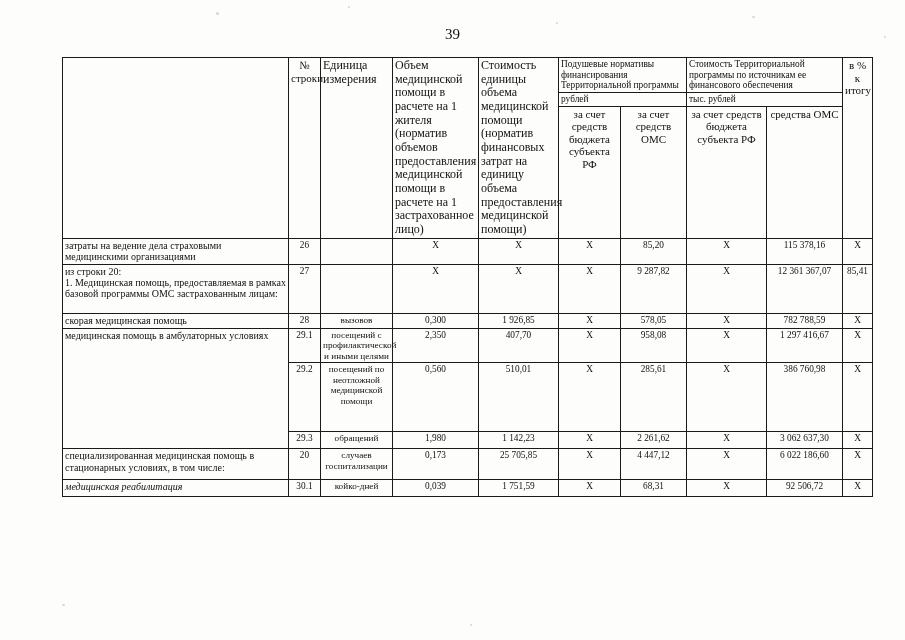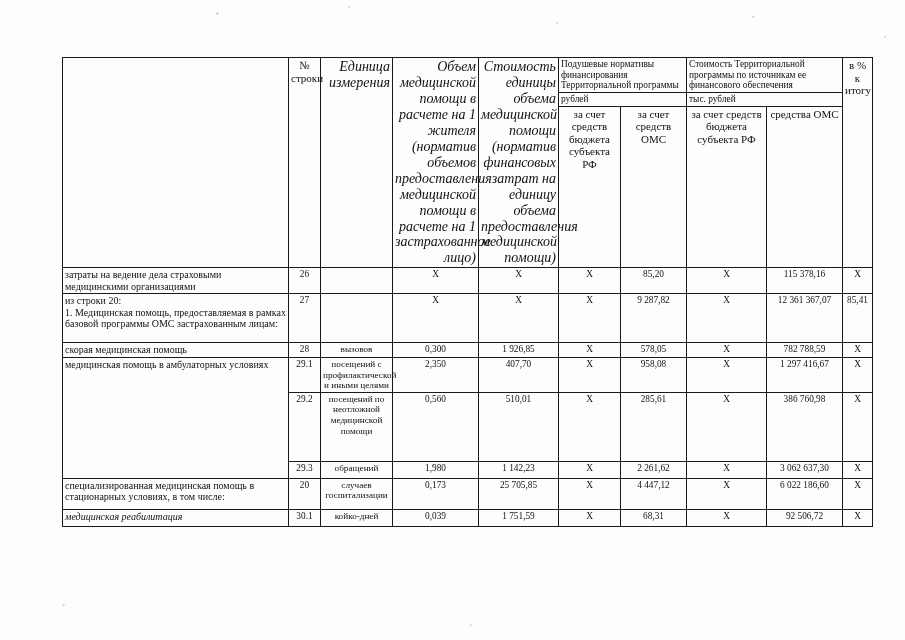--- a/index.html
+++ b/index.html
@@ -49,25 +49,24 @@
     vertical-align: top;
     font-weight: normal;
   }
   .c-head {
     text-align: center;
     vertical-align: middle;
     font-size: 11px;
     padding: 2px 2px;
   }
   .c-head-tall {
-    text-align: right;
-    vertical-align: top;
-    font-size: 14px;
+    text-align: left;
+    vertical-align: top;
+    font-size: 12px;
     padding: 2px 2px;
-    font-style: italic;
   }
   .lbl {
     text-align: left;
     vertical-align: top;
     padding-left: 3px;
     font-size: 10px;
   }
   .lbl.italic { font-style: italic; }
   .ctr {
     text-align: center;
@@ -94,20 +93,21 @@
     background: #b9b4ab;
     border-radius: 50%;
     opacity: .55;
   }
 </style>
 </head>
 <body>
 
 <div class="page">
 
+  <div class="page-number">39</div>
 
   <div class="table-wrap">
     <table class="main">
       <colgroup>
         <col style="width:226px">
         <col style="width:32px">
         <col style="width:72px">
         <col style="width:86px">
         <col style="width:80px">
         <col style="width:62px">

